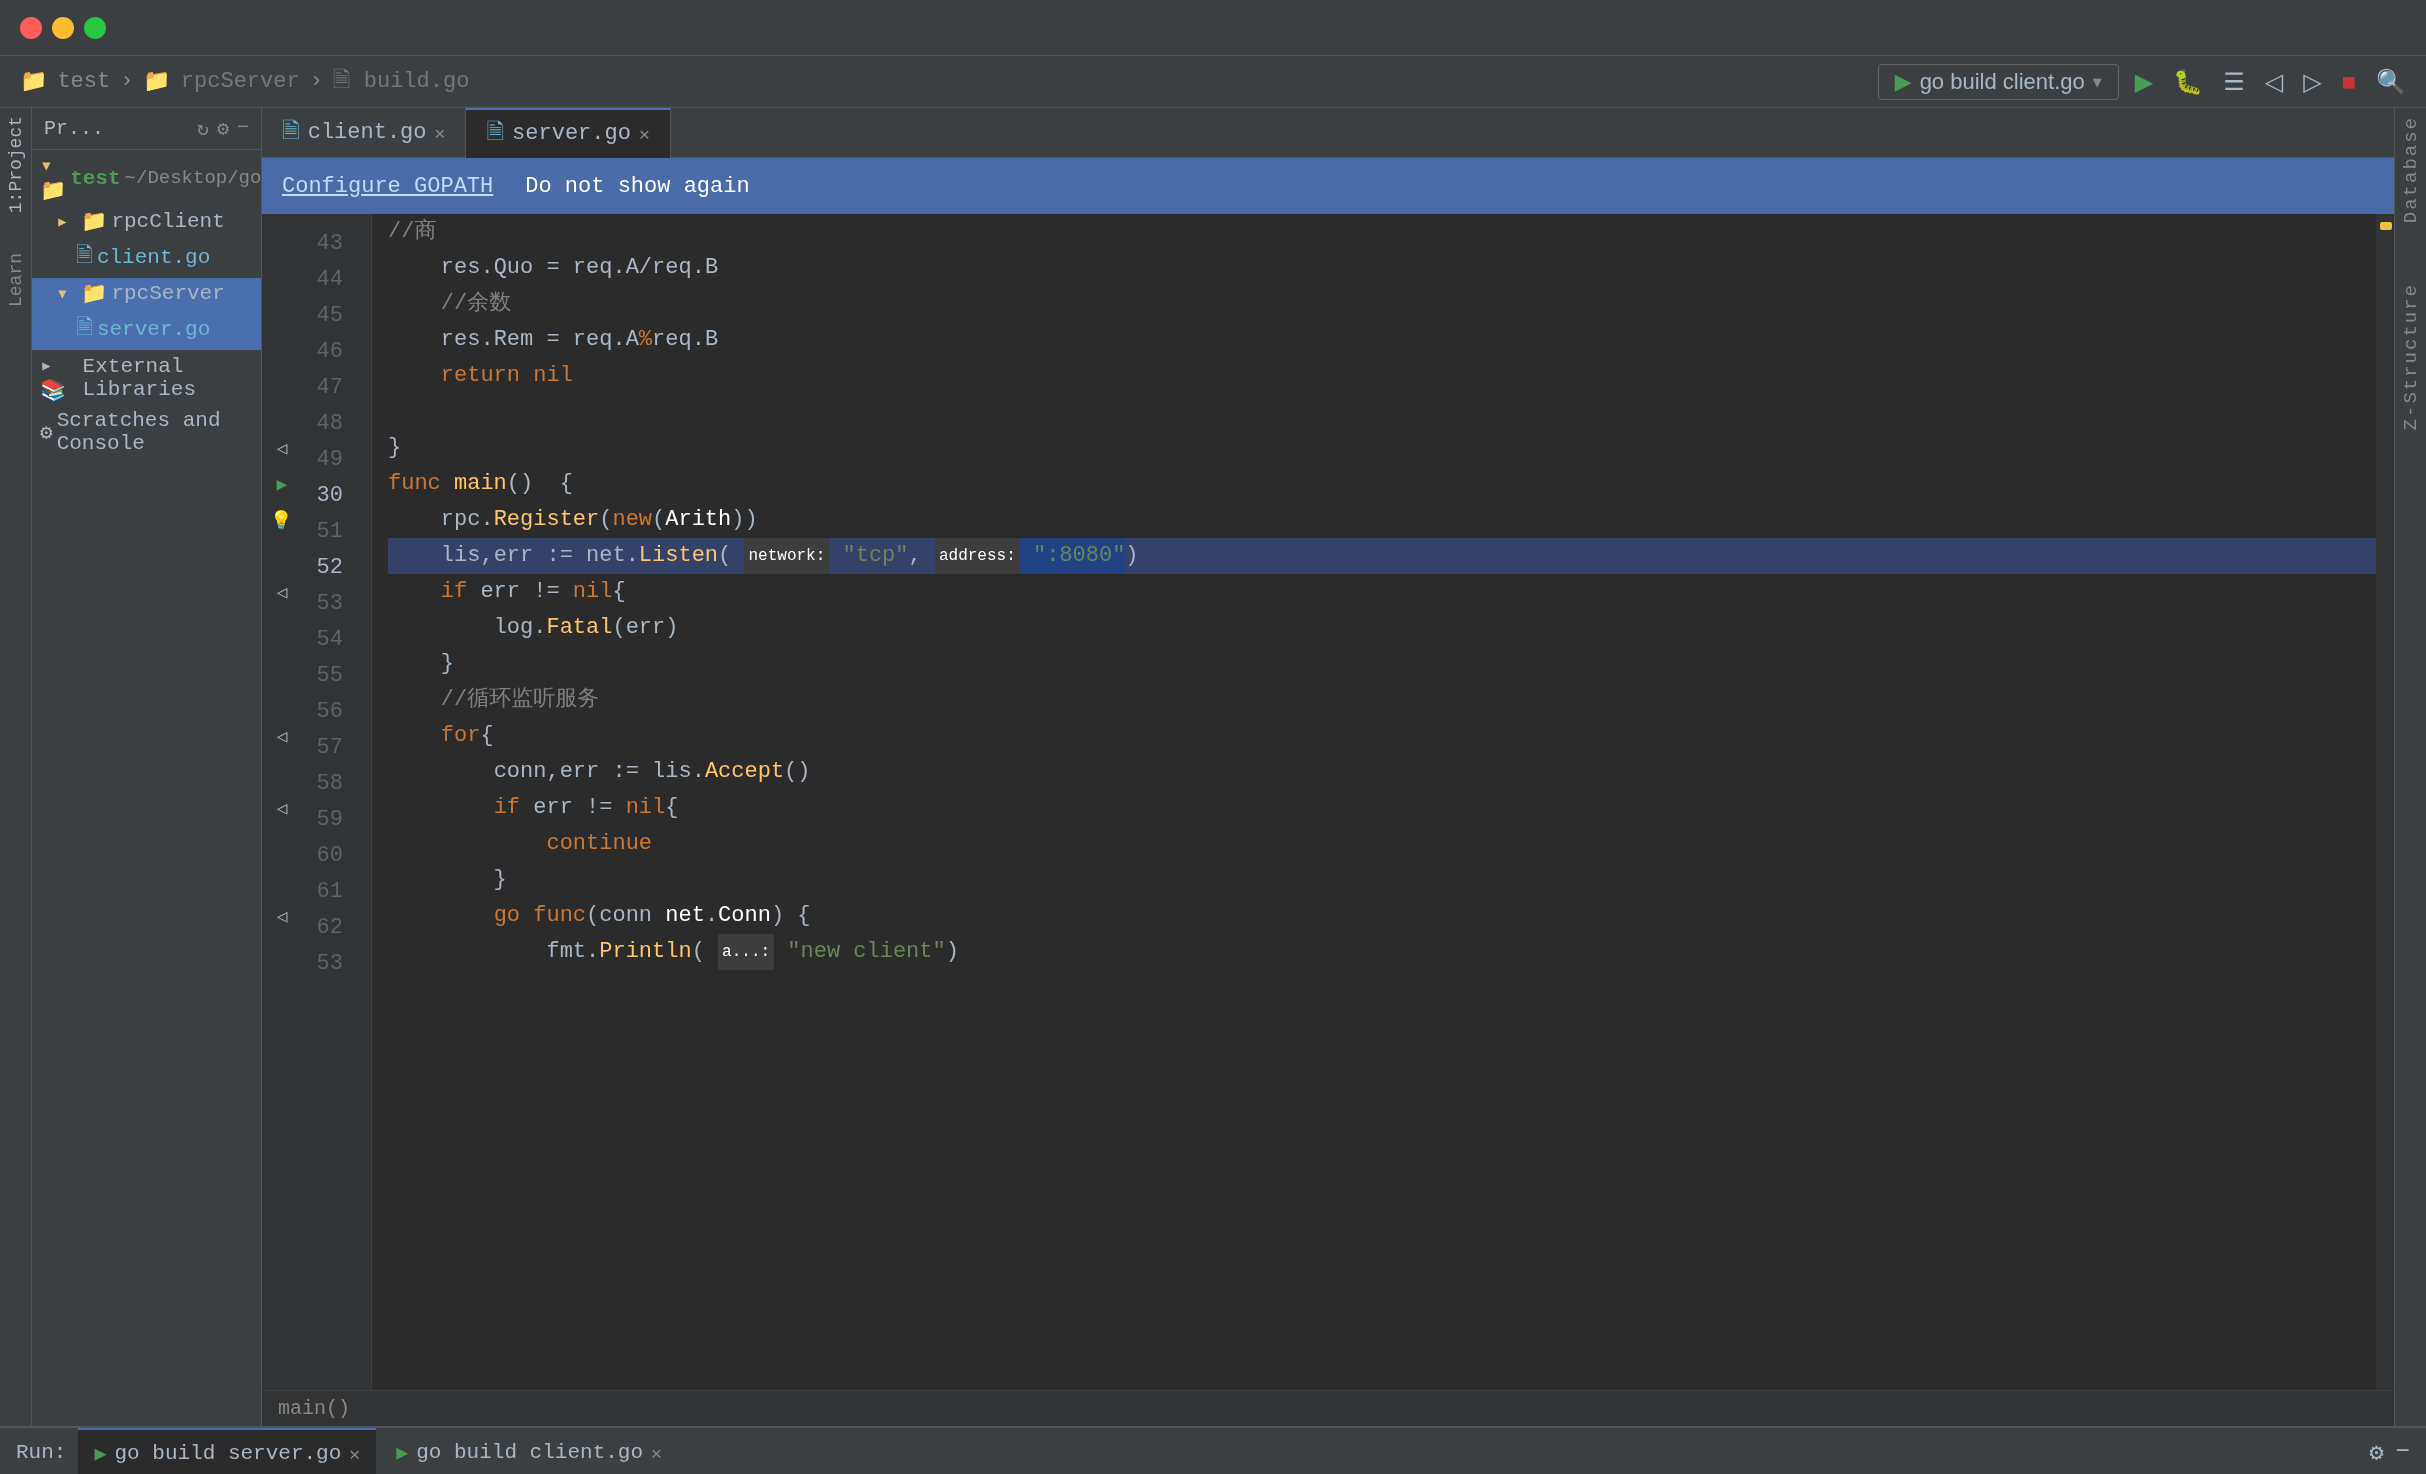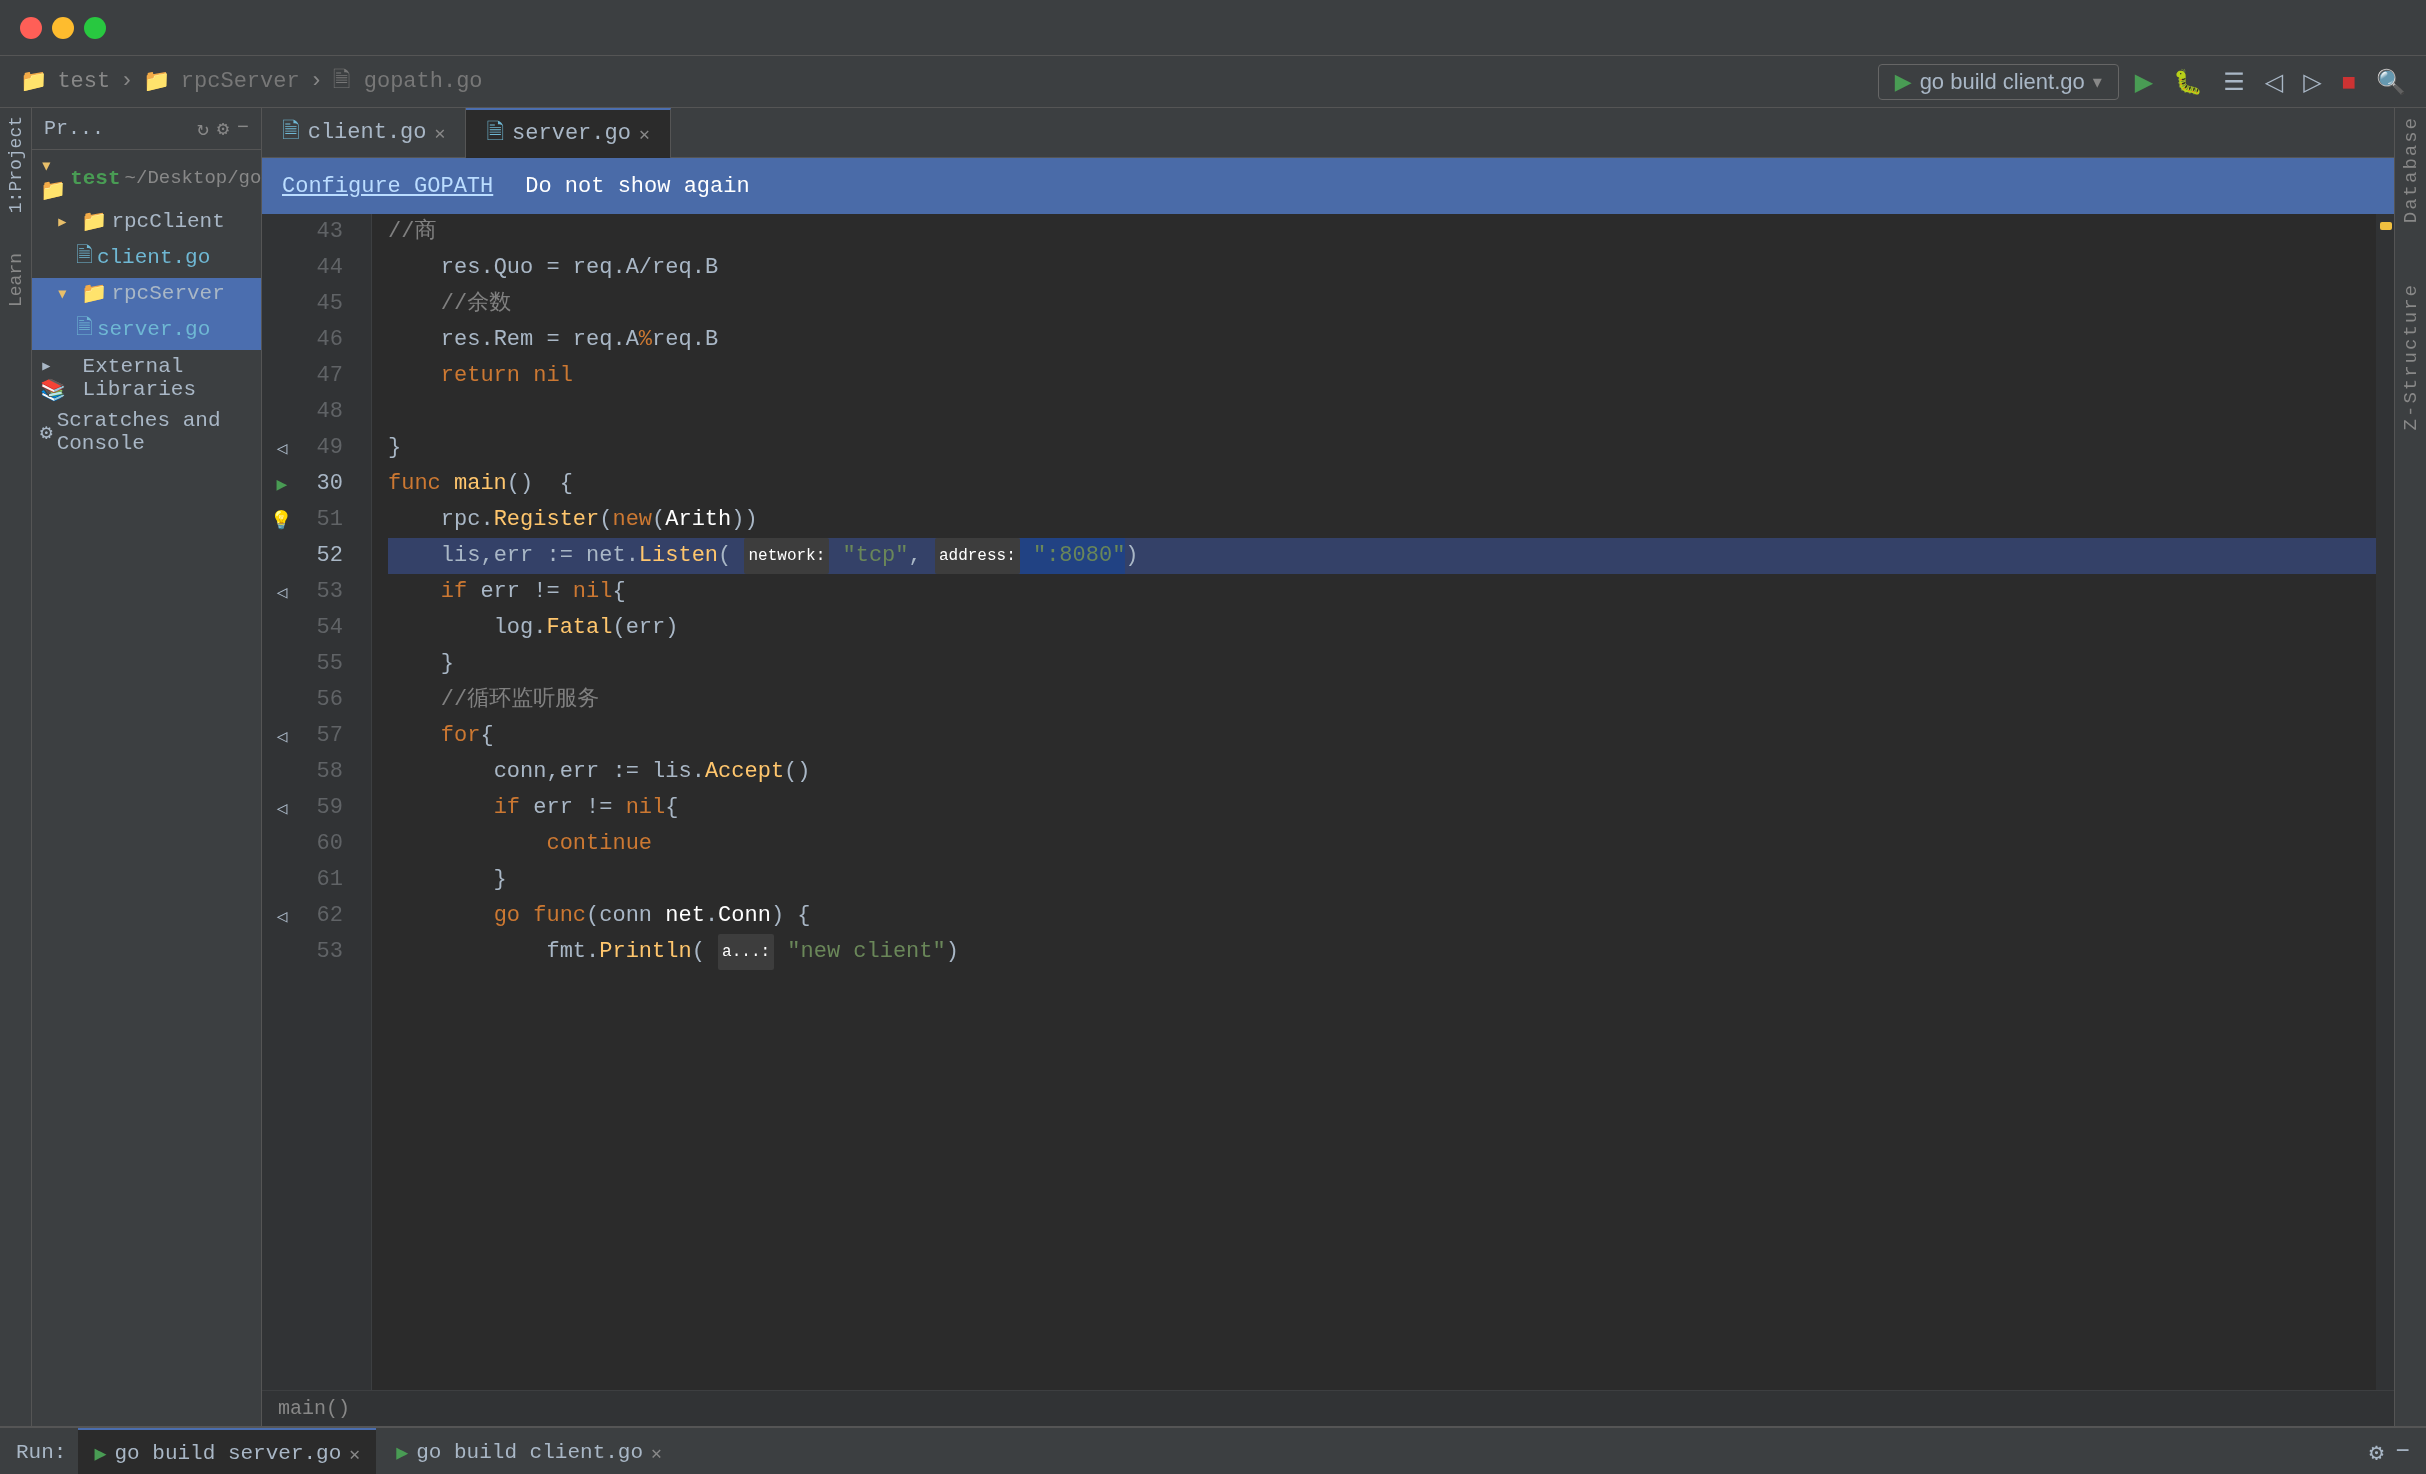--- a/index.html
+++ b/index.html
@@ -221,21 +221,21 @@
       overflow: hidden;
       background: #2b2b2b;
       display: flex;
       position: relative;
     }
     .line-numbers {
       width: 70px;
       background: #313335;
       text-align: center;
       padding-right: 14px;
-      padding-top: 0;
+      padding-top: 12px;
       font-size: 22px;
       color: #606366;
       line-height: 1.6;
       user-select: none;
       border-right: 1px solid #3d3f41;
       flex-shrink: 0;
     }
     .line-num-item {
       height: 36px;
       line-height: 36px;
@@ -350,21 +350,21 @@
 </div>
 
 <div class="menu-bar">
   <div class="breadcrumb">
     <span style="color:#6897bb;">📁</span>
     <span style="color:#888;margin:0 6px;">test</span>
     <span style="color:#888;">›</span>
     <span style="margin:0 6px;">📁</span>
     <span>rpcServer</span>
     <span style="color:#888;margin:0 6px;">›</span>
-    <span>🗎 gopath.go</span>
+    <span>🗎 build.go</span>
   </div>
   <div class="menu-right">
     <button class="run-btn">
       <span style="color:#499c54;">▶</span>
       <span>go build client.go</span>
       <span class="chevron">▾</span>
     </button>
     <button class="icon-btn green">▶</button>
     <button class="icon-btn" style="color:#499c54;">🐛</button>
     <button class="icon-btn">☰</button>

